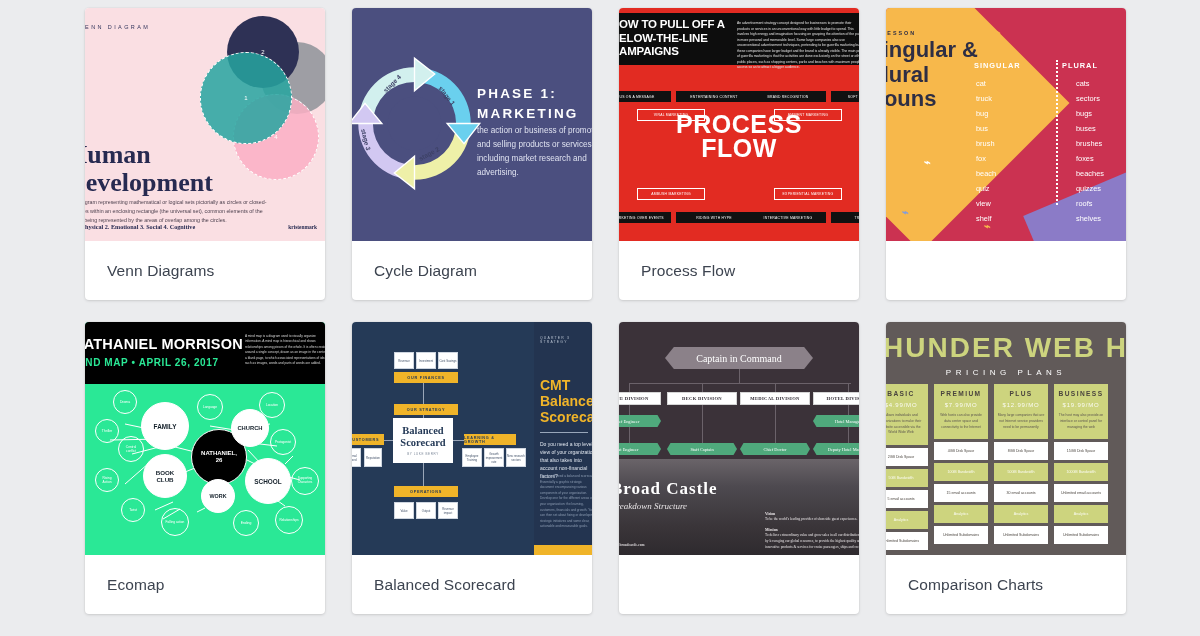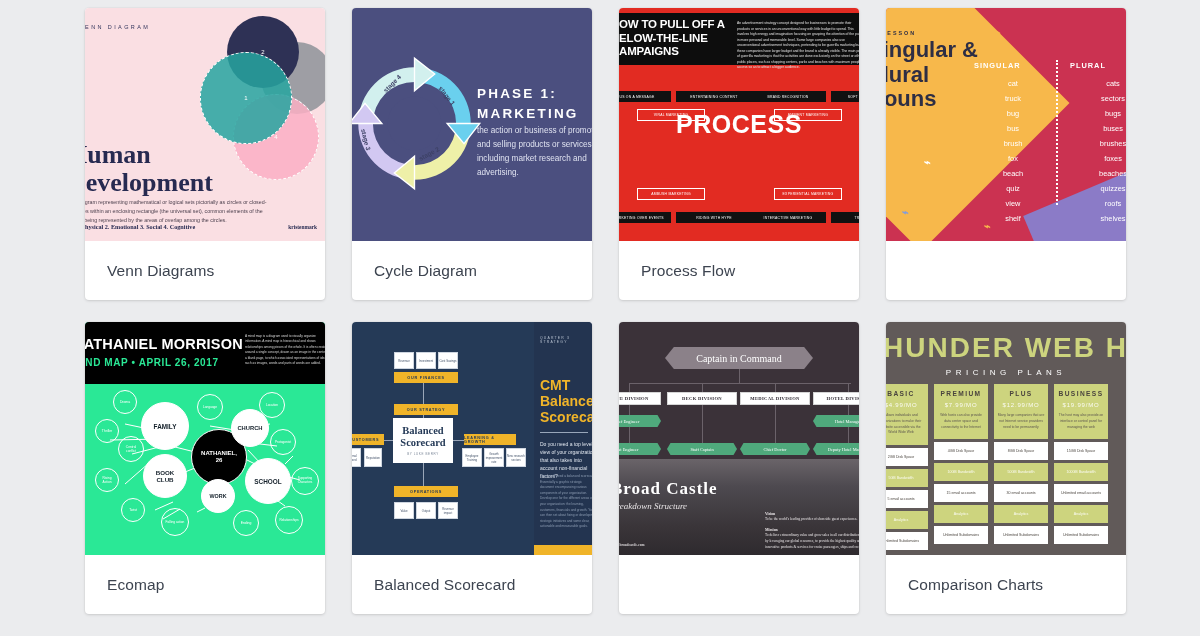--- a/index.html
+++ b/index.html
@@ -54,21 +54,21 @@
   .pflow .hdr p { position:absolute; left:118px; top:8px; width:128px; color:#e3e3e3; font-size:3.4px; line-height:1.62; }
   .pflow .pf-title { position:absolute; left:0; top:104px; width:240px; text-align:center; color:#fff; font-weight:700; font-size:25px; line-height:.96; letter-spacing:.5px; }
   .pflow .bx { position:absolute; background:#111; color:#fff; font-size:3.4px; letter-spacing:.25px; display:flex; align-items:center; justify-content:center; height:11px; }
   .pflow .bxo { position:absolute; background:transparent; border:1.3px solid #fff; color:#fff; font-size:3.4px; letter-spacing:.25px; display:flex; align-items:center; justify-content:center; height:12px; }
   
   .tchart { background:#cb3251; }
   .tchart .wedge { position:absolute; left:-70px; top:-10px; width:210px; height:210px; background:#f7b84b; transform:rotate(-45deg); }
   .tchart .eyebrow { position:absolute; left:-4px; top:22px; font-size:5.4px; letter-spacing:2px; color:#2e2e44; font-weight:700; }
   .tchart .title { position:absolute; left:-18px; top:30px; font-weight:700; font-size:22px; line-height:1.12; color:#2e2e44; }
   .tchart .colh { position:absolute; top:53px; font-weight:700; font-size:7.4px; letter-spacing:1px; color:#fff; }
-  .tchart .col { position:absolute; top:68px; font-size:7.4px; line-height:2.03; color:#fff; text-align:center; width:74px; }
+  .tchart .col { position:absolute; top:68px; font-size:7.4px; line-height:2.03; color:#fff; width:74px; }
   .tchart .divider { position:absolute; left:170px; top:52px; width:0; height:145px; border-left:2.2px dotted #fff; }
   .tchart .purple { position:absolute; right:-30px; bottom:-38px; width:120px; height:90px; background:#8b7bc7; transform:rotate(-23deg); }
   .tchart .zig { position:absolute; font-size:11px; font-weight:700; }
   
   .eco { background:#2ae896; }
   .eco .hdr { position:absolute; left:0; top:0; width:240px; height:62px; background:#000; }
   .eco .hdr h3 { position:absolute; left:-12px; top:14px; color:#fff; font-weight:700; font-size:14.5px; letter-spacing:.2px; }
   .eco .hdr .sub { position:absolute; left:-12px; top:35px; color:#2ae896; font-weight:700; font-size:10px; letter-spacing:.6px; }
   .eco .hdr p { position:absolute; left:160px; top:12px; width:86px; color:#d9d9d9; font-size:3.2px; line-height:1.7; }
   .eco .n { position:absolute; border-radius:50%; background:#fff; border:1.1px solid #fff;
@@ -184,20 +184,21 @@
           <p>An advertisement strategy concept designed for businesses to promote their products or services in an unconventional way with little budget to spend. This involves high energy and imagination focusing on grasping the attention of the public in more personal and memorable level. Some large companies also use unconventional advertisement techniques, pretending to be guerrilla marketing but these companies have larger budget and the brand is already visible. The main point of guerrilla marketing is that the activities are done exclusively on the street or other public places, such as shopping centers, parks and beaches with maximum people access so as to attract a bigger audience.</p>
         </div>
         <div class="bx" style="left:-24px;top:83px;width:76px">FOCUS ON A MESSAGE</div>
         <div class="bx" style="left:57px;top:83px;width:76px">ENTERTAINING CONTENT</div>
         <div class="bx" style="left:131px;top:83px;width:76px">BRAND RECOGNITION</div>
         <div class="bx" style="left:212px;top:83px;width:76px">SOFT SELL APPROACH</div>
         <div class="bxo" style="left:18px;top:101px;width:68px">VIRAL MARKETING</div>
         <div class="bxo" style="left:155px;top:101px;width:68px">AMBIENT MARKETING</div>
         <div class="pf-title">
           <div>PROCESS</div>
+            <div>FLOW</div>
         </div>
         <div class="bxo" style="left:18px;top:180px;width:68px">AMBUSH MARKETING</div>
         <div class="bxo" style="left:155px;top:180px;width:68px">EXPERIENTIAL MARKETING</div>
         <div class="bx" style="left:-24px;top:204px;width:76px">BUZZ MARKETING OVER EVENTS</div>
         <div class="bx" style="left:57px;top:204px;width:76px">RIDING WITH HYPE</div>
         <div class="bx" style="left:131px;top:204px;width:76px">INTERACTIVE MARKETING</div>
         <div class="bx" style="left:212px;top:204px;width:76px">TRIAL PERIODS</div>
       </div>
       <div class="card-label">Process Flow</div>
     </div>
@@ -208,21 +209,21 @@
         <div class="purple"></div>
         <div class="zig" style="left:108px;top:18px;color:#f7b84b">⌁</div>
         <div class="zig" style="left:38px;top:148px;color:#fff">⌁</div>
         <div class="zig" style="left:16px;top:198px;color:#7f9ce0">⌁</div>
         <div class="zig" style="left:98px;top:212px;color:#f7b84b">⌁</div>
         <div class="eyebrow">LESSON</div>
         <div class="title" style="white-space:pre-line">Singular &amp;
 Plural
 Nouns</div>
         <div class="colh" style="left:88px">SINGULAR</div>
-        <div class="colh" style="left:184px">PLURAL</div>
+        <div class="colh" style="left:176px">PLURAL</div>
         <div class="divider"></div>
         <div class="col" id="tc-sing" style="left:90px">
             <div>cat</div>
             <div>truck</div>
             <div>bug</div>
             <div>bus</div>
             <div>brush</div>
             <div>fox</div>
             <div>beach</div>
             <div>quiz</div>

